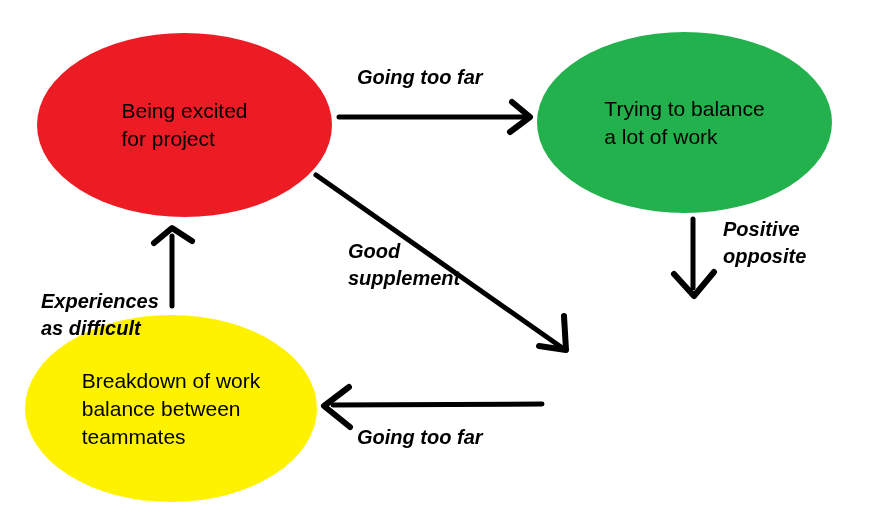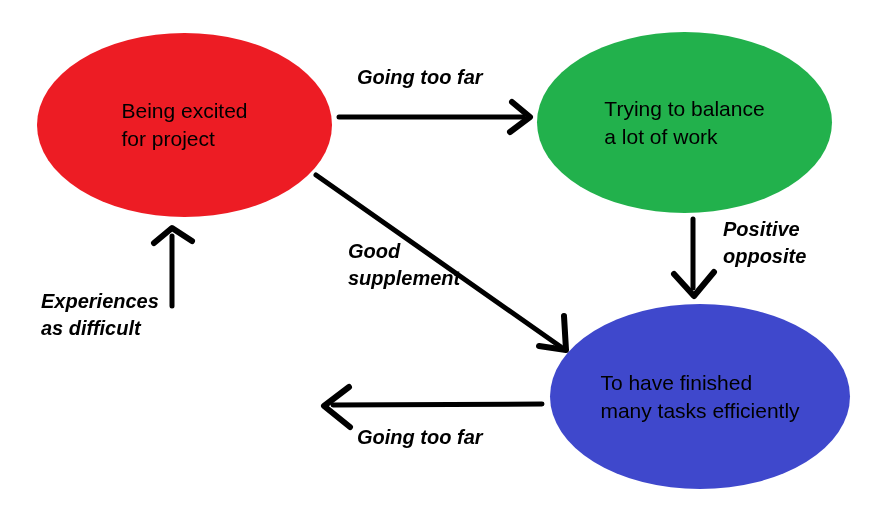--- a/index.html
+++ b/index.html
@@ -75,25 +75,26 @@
   <div class="node" id="node-being-excited" style="background-color: rgb(237, 28, 36);">
     <div class="node-label">Being excited
 for project</div>
   </div>
 
   <div class="node" id="node-trying-finish" style="background-color: rgb(34, 177, 76);">
     <div class="node-label">Trying to balance
 a lot of work</div>
   </div>
 
-  <div class="node" id="node-finished-tasks" style="background-color: rgb(63, 72, 204);">
-    <div class="node-label">To have finished
-many tasks efficiently</div>
+
+  <div class="node" id="node-breakdown" style="background-color: rgb(255, 242, 0);">
+    <div class="node-label">Breakdown of work
+balance between
+teammates</div>
   </div>
-
 
   <div class="edge-label oneline" id="label-going-too-far-top">Going too far</div>
 
   <div class="edge-label" id="label-positive-opposite">Positive
 opposite</div>
 
   <div class="edge-label" id="label-good-supplement">Good
 supplement</div>
 
   <div class="edge-label oneline" id="label-going-too-far-bottom">Going too far</div>

